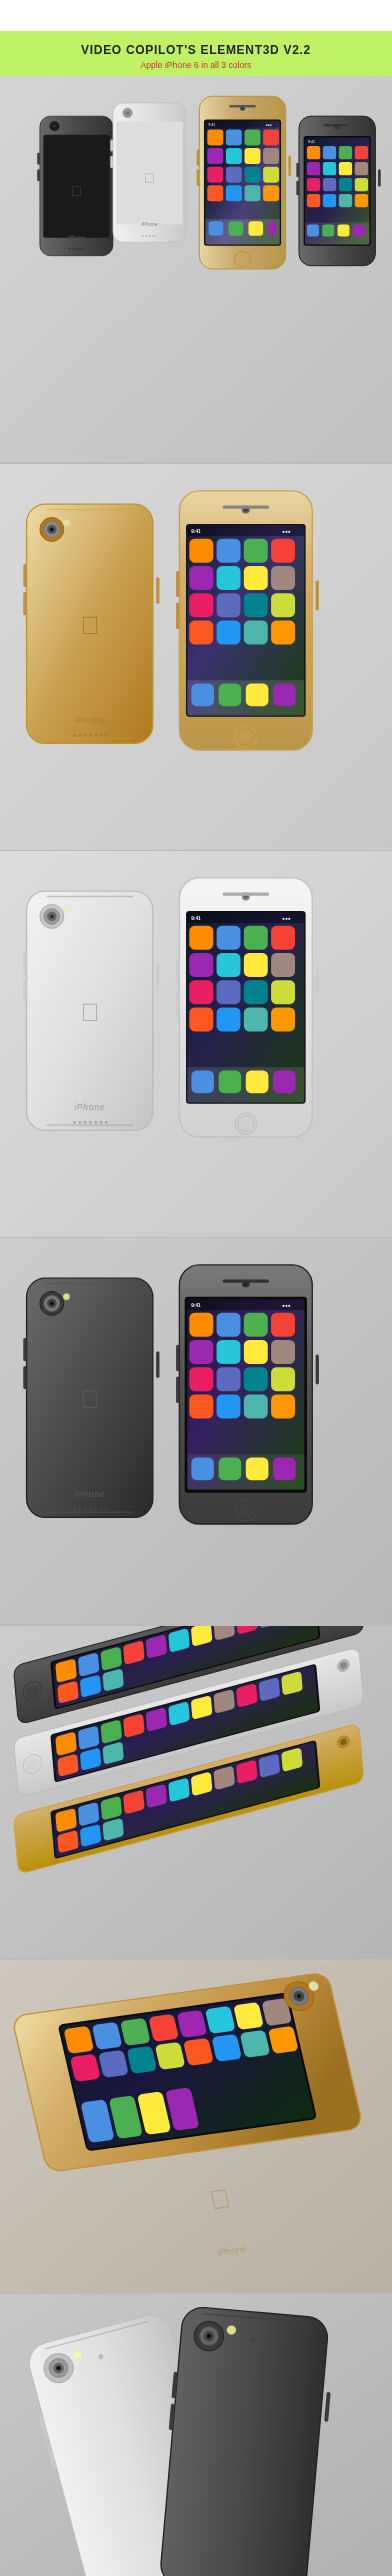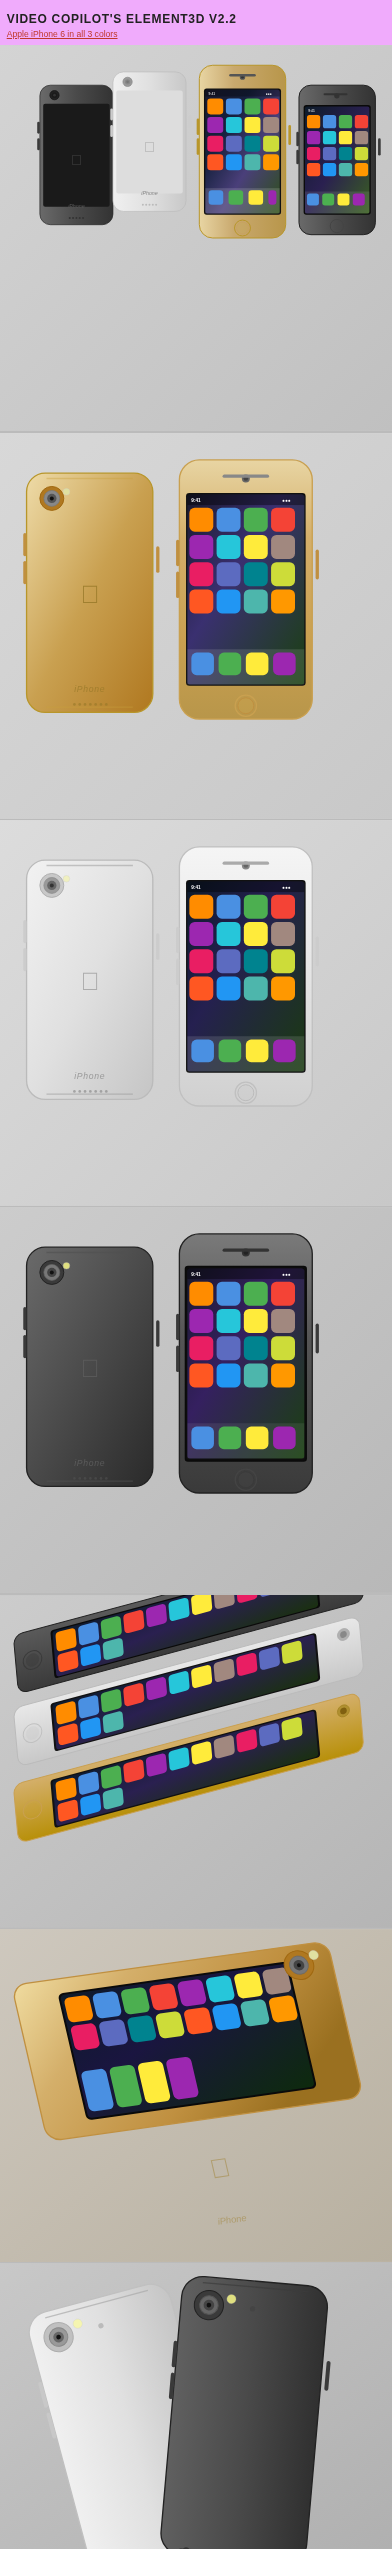--- a/index.html
+++ b/index.html
@@ -4,37 +4,38 @@
   <style>
     * { margin: 0; padding: 0; box-sizing: border-box; }
     body {
       width: 392px;
       background: #ffffff;
       font-family: Arial, sans-serif;
       overflow-x: hidden;
     }
 
     .header {
+      text-align: center;
       padding: 12px 6.7px 6.7px;
-      background: #f0abfc;
+      background: #bef264;
+      margin-top: 31px;
     }
 
     .header-title {
       font-size: 12px;
       font-weight: bold;
       letter-spacing: 0.7px;
       color: #222;
       text-transform: uppercase;
     }
 
     .header-subtitle {
       font-size: 8.6px;
       color: #c0392b;
       margin-top: 2.7px;
-      text-decoration: underline;
     }
 
     .divider {
       width: 392px;
       height: 1.3px;
       background: #bbb;
     }
 
     .placeholder-section {
       width: 392px;

